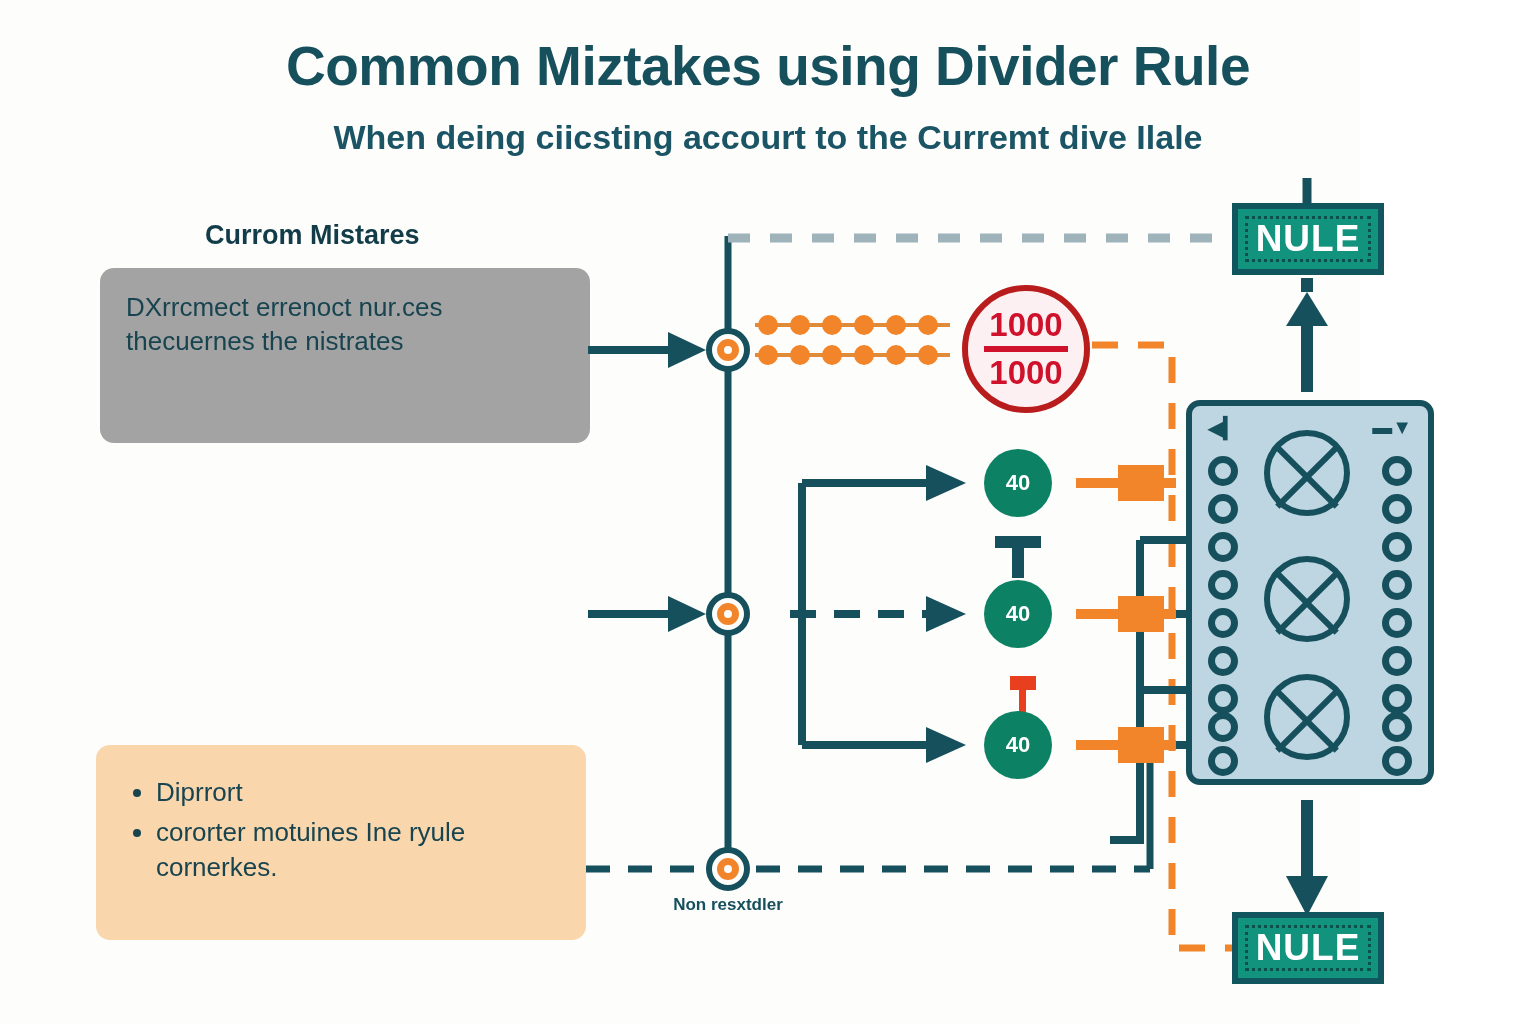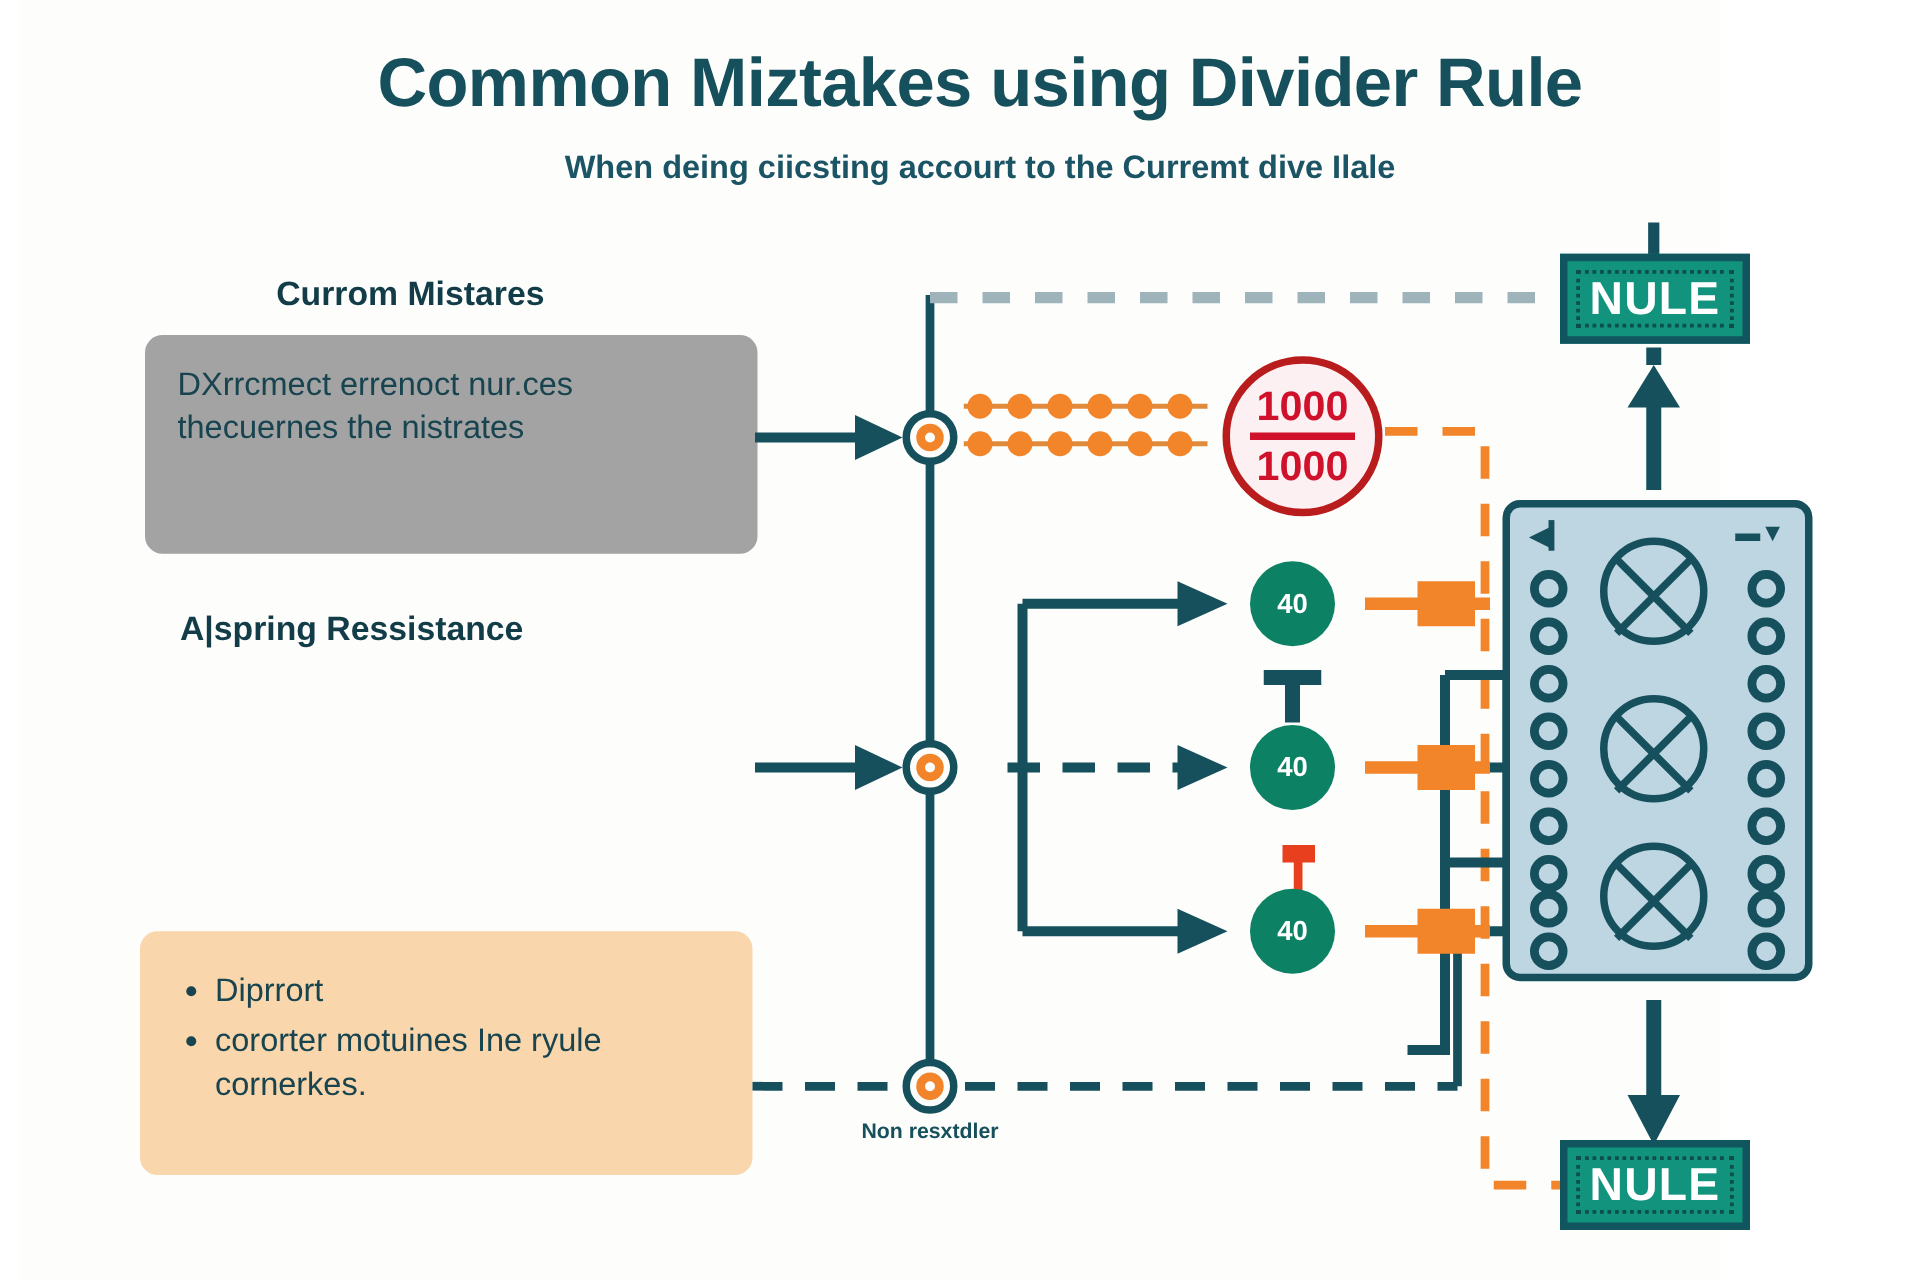--- a/index.html
+++ b/index.html
@@ -1,27 +1,27 @@
 <!DOCTYPE html>
 <html><head>
 <meta charset="utf-8">
 <style>
   html,body{margin:0;padding:0;background:#ffffff;}
   body{width:1536px;height:1024px;overflow:hidden;
        font-family:"Liberation Sans", sans-serif;}
-  #canvas{position:relative;width:1360px;height:1024px;background:#fdfdfc;margin-left:16px;}
+  #canvas{position:relative;width:1360px;height:1024px;background:#fdfdfc;}
 
   
   .title{
     position:absolute;left:0;top:34px;width:1536px;text-align:center;
     font-size:55px;font-weight:bold;color:#16505c;letter-spacing:-0.5px;
   }
   .subtitle{
     position:absolute;left:0;top:118px;width:1536px;text-align:center;
-    font-size:26px;font-weight:bold;color:#1b5464;
+    font-size:34px;font-weight:bold;color:#1b5464;
   }
 
   
   .sec-head{
     position:absolute;font-size:27px;font-weight:bold;color:#123c47;
   }
   .panel{
     position:absolute;border-radius:14px;
     font-size:26px;line-height:1.32;color:#184450;
     box-sizing:border-box;padding:22px 26px;
@@ -104,21 +104,20 @@
 <div id="canvas">
 
   <div class="title">Common Miztakes using Divider Rule</div>
   <div class="subtitle">When deing ciicsting accourt to the Curremt dive Ilale</div>
 
   <div class="sec-head" style="left:205px;top:220px;">Currom Mistares</div>
   <div class="panel blue" style="left:100px;top:268px;width:490px;height:175px;">
     <span>DXrrcmect errenoct nur.ces thecuernes the nistrates</span>
   </div>
 
-  <div class="sec-head" style="left:128px;top:488px;">A|spring Ressistance</div>
 
   <div class="panel peach" style="left:96px;top:745px;width:490px;height:195px;padding-top:30px;">
     <ul>
       <li>Diprrort</li>
       <li>cororter motuines Ine ryule cornerkes.</li>
     </ul>
   </div>
 
   <svg id="wires" viewBox="0 0 1536 1024" xmlns="http://www.w3.org/2000/svg">
 

